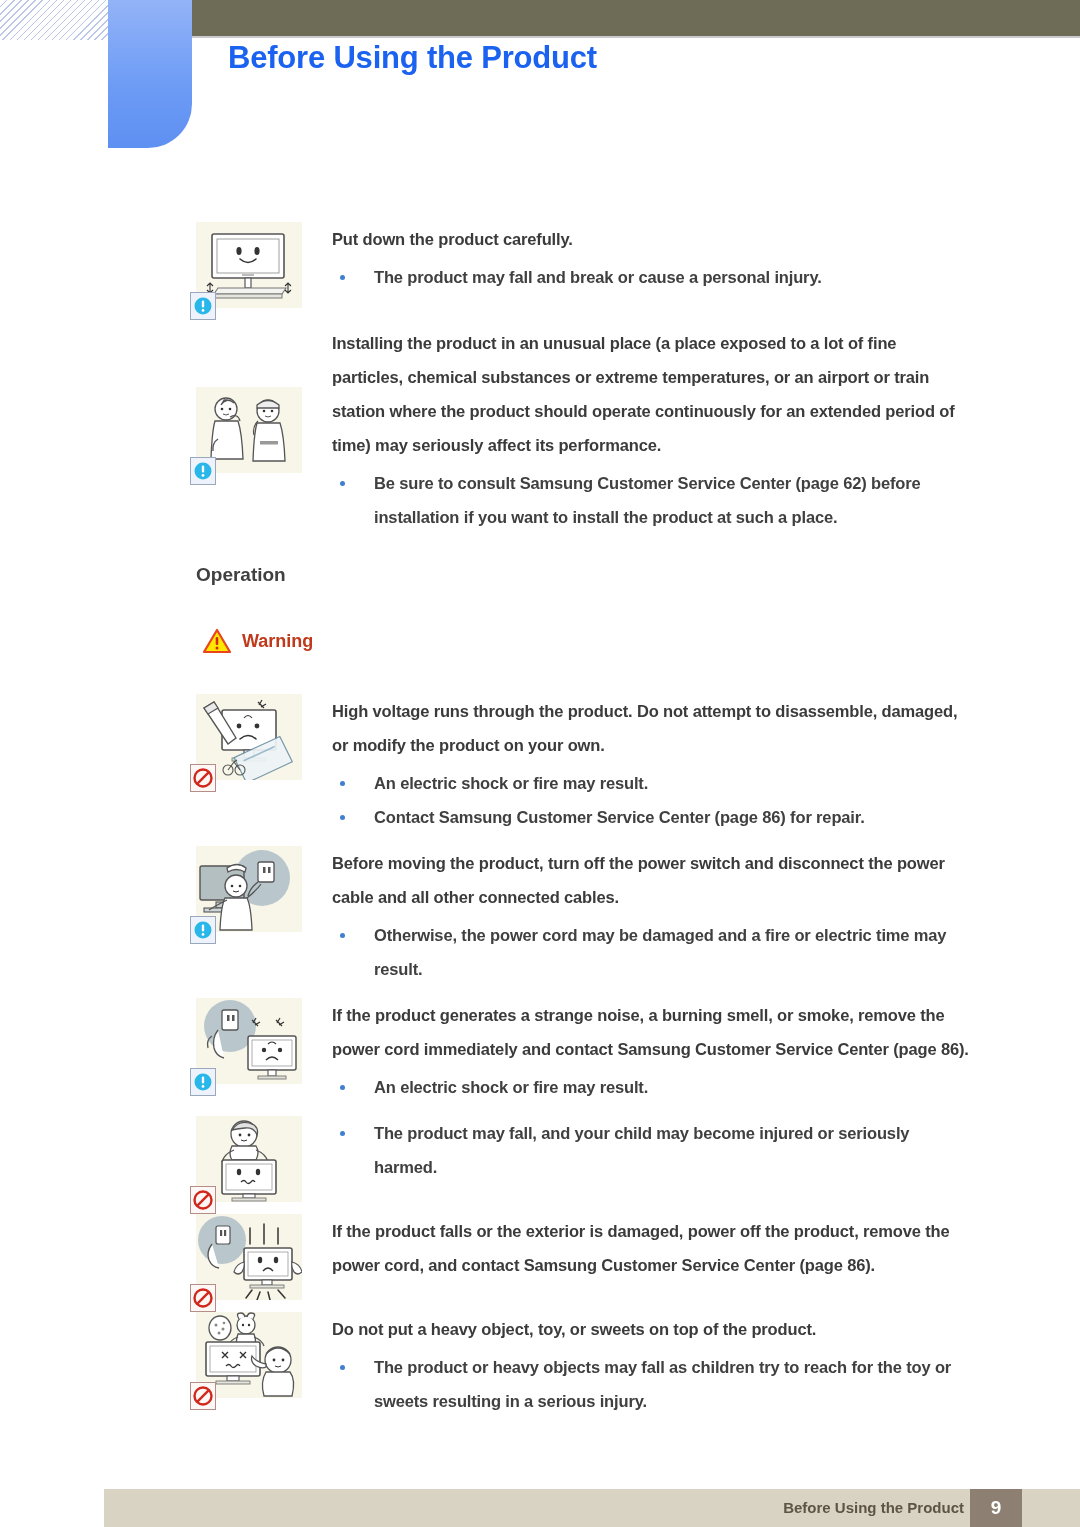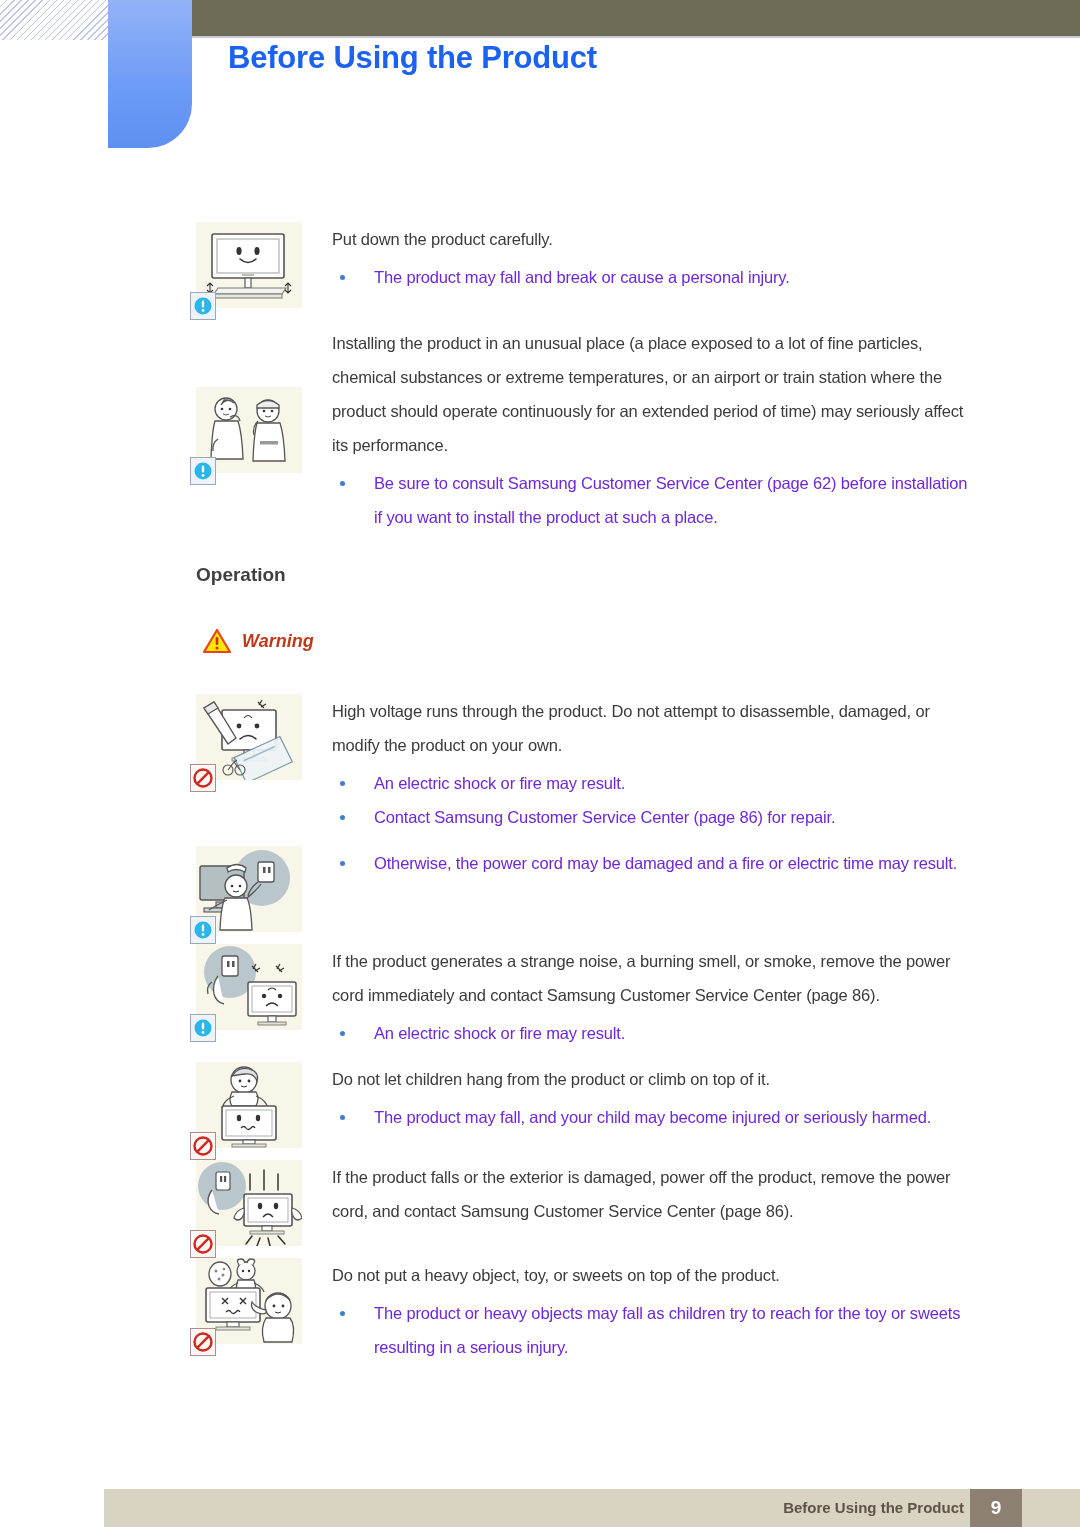--- a/index.html
+++ b/index.html
@@ -65,20 +65,21 @@
   .content {
     position: absolute;
     left: 0; top: 222px;
     width: 1080px;
   }
 
   .block {
     display: flex;
     align-items: flex-start;
     margin-bottom: 12px;
+    font-weight: bold;
   }
   .icon-col {
     width: 110px;
     margin-left: 196px;
     flex: 0 0 110px;
     position: relative;
   }
   .text-col {
     flex: 1;
     padding-left: 26px;
@@ -111,21 +112,21 @@
     letter-spacing: -0.15px;
   }
   .bullets {
     list-style: none;
     margin: 0;
     padding: 0;
   }
   .bullets li {
     position: relative;
     font-size: 16.5px;
-    color: #6d28d9;
+    color: #404040;
     line-height: 34px;
     padding-left: 42px;
     letter-spacing: -0.15px;
   }
   .bullets li::before {
     content: "";
     position: absolute;
     left: 8px;
     top: 15px;
     width: 5px; height: 5px;
@@ -137,21 +138,20 @@
   .section-head {
     margin: 30px 0 0 196px;
     font-size: 19px;
     font-weight: bold;
     color: #404040;
   }
   .warning-row {
     display: flex;
     align-items: center;
     margin: 42px 8px 40px 202px;
-    font-style: italic;
   }
   .warning-label {
     font-size: 18px;
     font-weight: bold;
     color: #c0391b;
     margin-left: 10px;
   }
 
   
   .footer {
@@ -347,20 +347,21 @@
         </svg>
         <svg class="badge" viewBox="0 0 26 28">
           <rect x="0.5" y="0.5" width="25" height="27" fill="#eef3fb" stroke="#9aa8bd" stroke-width="1"></rect>
           <circle cx="13" cy="14" r="8.5" fill="#29b6e8"></circle>
           <rect x="11.8" y="8.6" width="2.4" height="7" rx="1.1" fill="#fff"></rect>
           <circle cx="13" cy="18.4" r="1.4" fill="#fff"></circle>
         </svg>
       </div>
     </div>
     <div class="text-col">
+      <p class="para">Before moving the product, turn off the power switch and disconnect the power cable and all other connected cables.</p>
       <ul class="bullets">
         <li>Otherwise, the power cord may be damaged and a fire or electric time may result.</li>
       </ul>
     </div>
   </div>
 
   <div class="block">
     <div class="icon-col">
       <div class="illus">
         <svg width="106" height="86" viewBox="0 0 106 86">
@@ -422,21 +423,20 @@
           <rect x="36" y="82" width="34" height="3" fill="#e5e5dc" stroke="#777" stroke-width="0.9"></rect>
         </svg>
         <svg class="badge" viewBox="0 0 26 28">
           <rect x="0.5" y="0.5" width="25" height="27" fill="#fdf7f6" stroke="#b58d88" stroke-width="1"></rect>
           <circle cx="13" cy="14" r="8.5" fill="none" stroke="#d0281c" stroke-width="2.4"></circle>
           <path d="M7.2 19.8 L18.8 8.2" stroke="#d0281c" stroke-width="2.4"></path>
         </svg>
       </div>
     </div>
     <div class="text-col">
-      <p class="para">Do not let children hang from the product or climb on top of it.</p>
       <ul class="bullets">
         <li>The product may fall, and your child may become injured or seriously harmed.</li>
       </ul>
     </div>
   </div>
 
   <div class="block">
     <div class="icon-col">
       <div class="illus">
         <svg width="106" height="86" viewBox="0 0 106 86">

